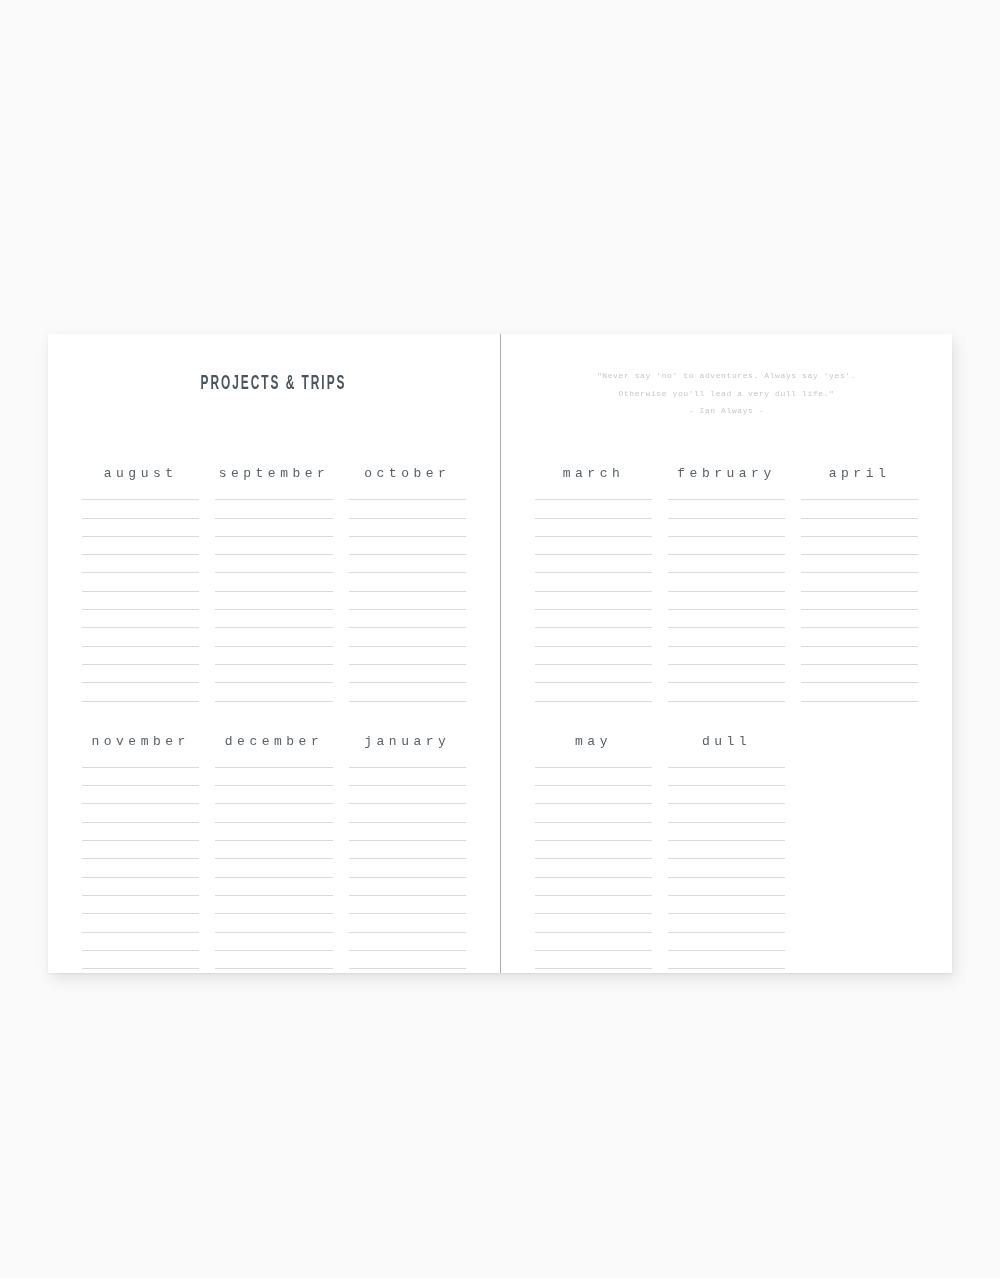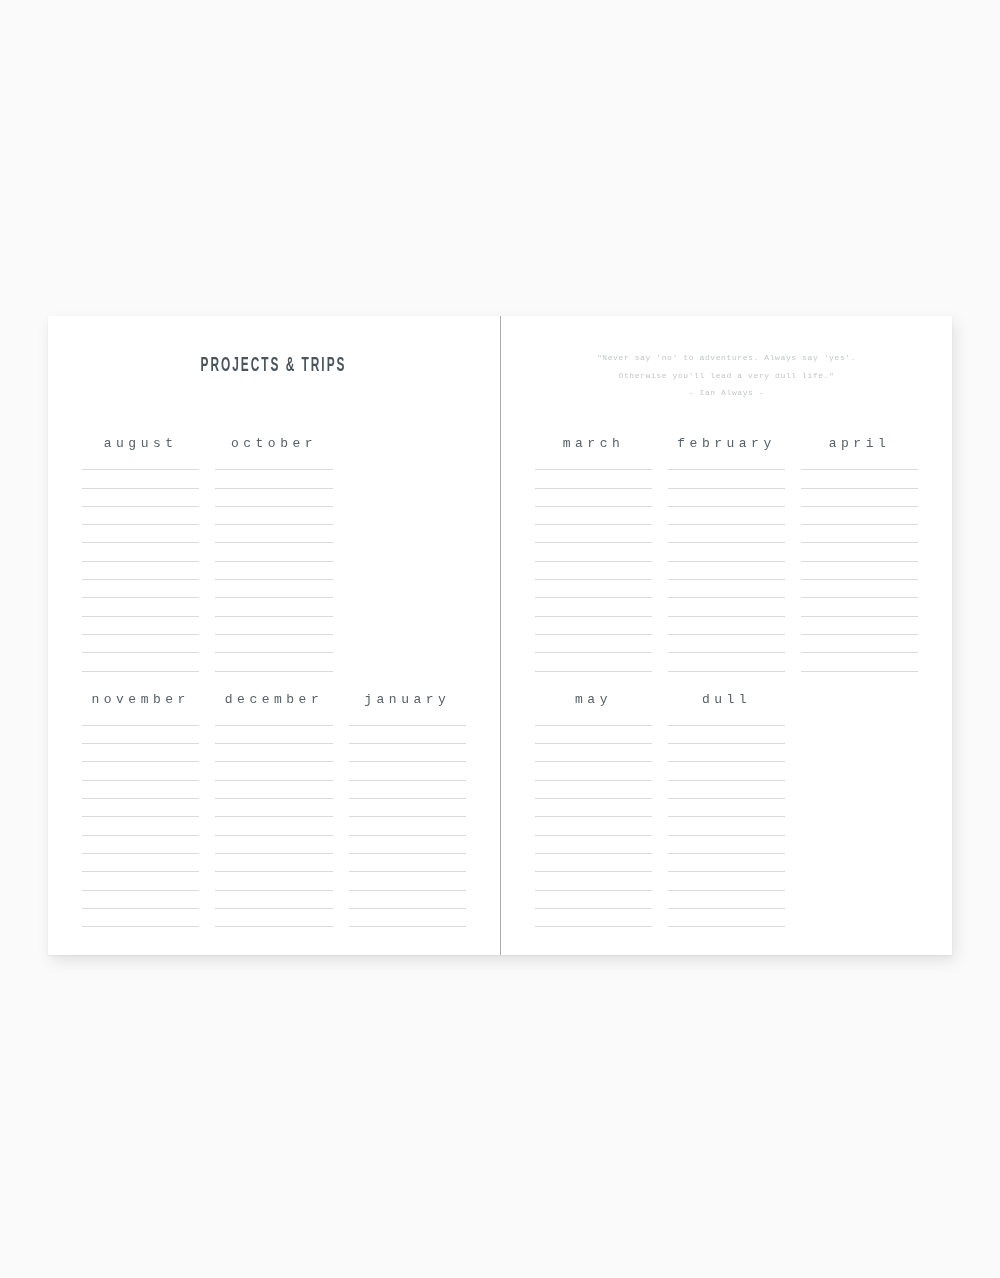--- a/index.html
+++ b/index.html
@@ -8,21 +8,21 @@
     height: 1278px;
     background: var(--c-background, #fafafa);
     font-family: "Liberation Sans", sans-serif;
     position: relative;
     overflow: hidden;
   }
 
   .spread {
     position: absolute;
     left: 48px;
-    top: 316px;
+    top: 334px;
     width: 904px;
     height: 639px;
     background: var(--c-page, #ffffff);
     display: flex;
     box-shadow: 0 1px 2px rgba(0,0,0,.05), 3px 6px 14px rgba(0,0,0,.10);
   }
 
   .page {
     width: 452px;
     height: 100%;
@@ -67,21 +67,21 @@
     column-gap: 16px;
   }
   .month-grid.second { margin-top: 8px; }
 
   .month-label {
     font-family: "Liberation Mono", "DejaVu Sans Mono", monospace;
     font-size: 13px;
     letter-spacing: 4.5px;
     line-height: 16px;
     height: 16px;
-    margin-top: 12px;
+    margin-top: 24px;
     color: var(--c-label, #566168);
     text-align: center;
     white-space: nowrap;
     overflow: visible;
   }
 
   .rule-line {
     height: 18.3px;
     box-sizing: border-box;
     border-bottom: 1px solid var(--c-rule, #d9dadb);
@@ -93,20 +93,37 @@
 <div class="spread">
 
   <div class="page left">
     <div class="page-header">
       <div class="spread-title">PROJECTS &amp; TRIPS</div>
     </div>
 
     <div class="month-grid first">
       <div class="month-section">
         <div class="month-label">august</div>
+        <div class="ruled-lines">
+            <div class="rule-line"></div>
+            <div class="rule-line"></div>
+            <div class="rule-line"></div>
+            <div class="rule-line"></div>
+            <div class="rule-line"></div>
+            <div class="rule-line"></div>
+            <div class="rule-line"></div>
+            <div class="rule-line"></div>
+            <div class="rule-line"></div>
+            <div class="rule-line"></div>
+            <div class="rule-line"></div>
+            <div class="rule-line"></div>
+          </div>
+      </div>
+      <div class="month-section">
+        <div class="month-label">september</div>
         <div class="ruled-lines">
             <div class="rule-line"></div>
             <div class="rule-line"></div>
             <div class="rule-line"></div>
             <div class="rule-line"></div>
             <div class="rule-line"></div>
             <div class="rule-line"></div>
             <div class="rule-line"></div>
             <div class="rule-line"></div>
             <div class="rule-line"></div>

